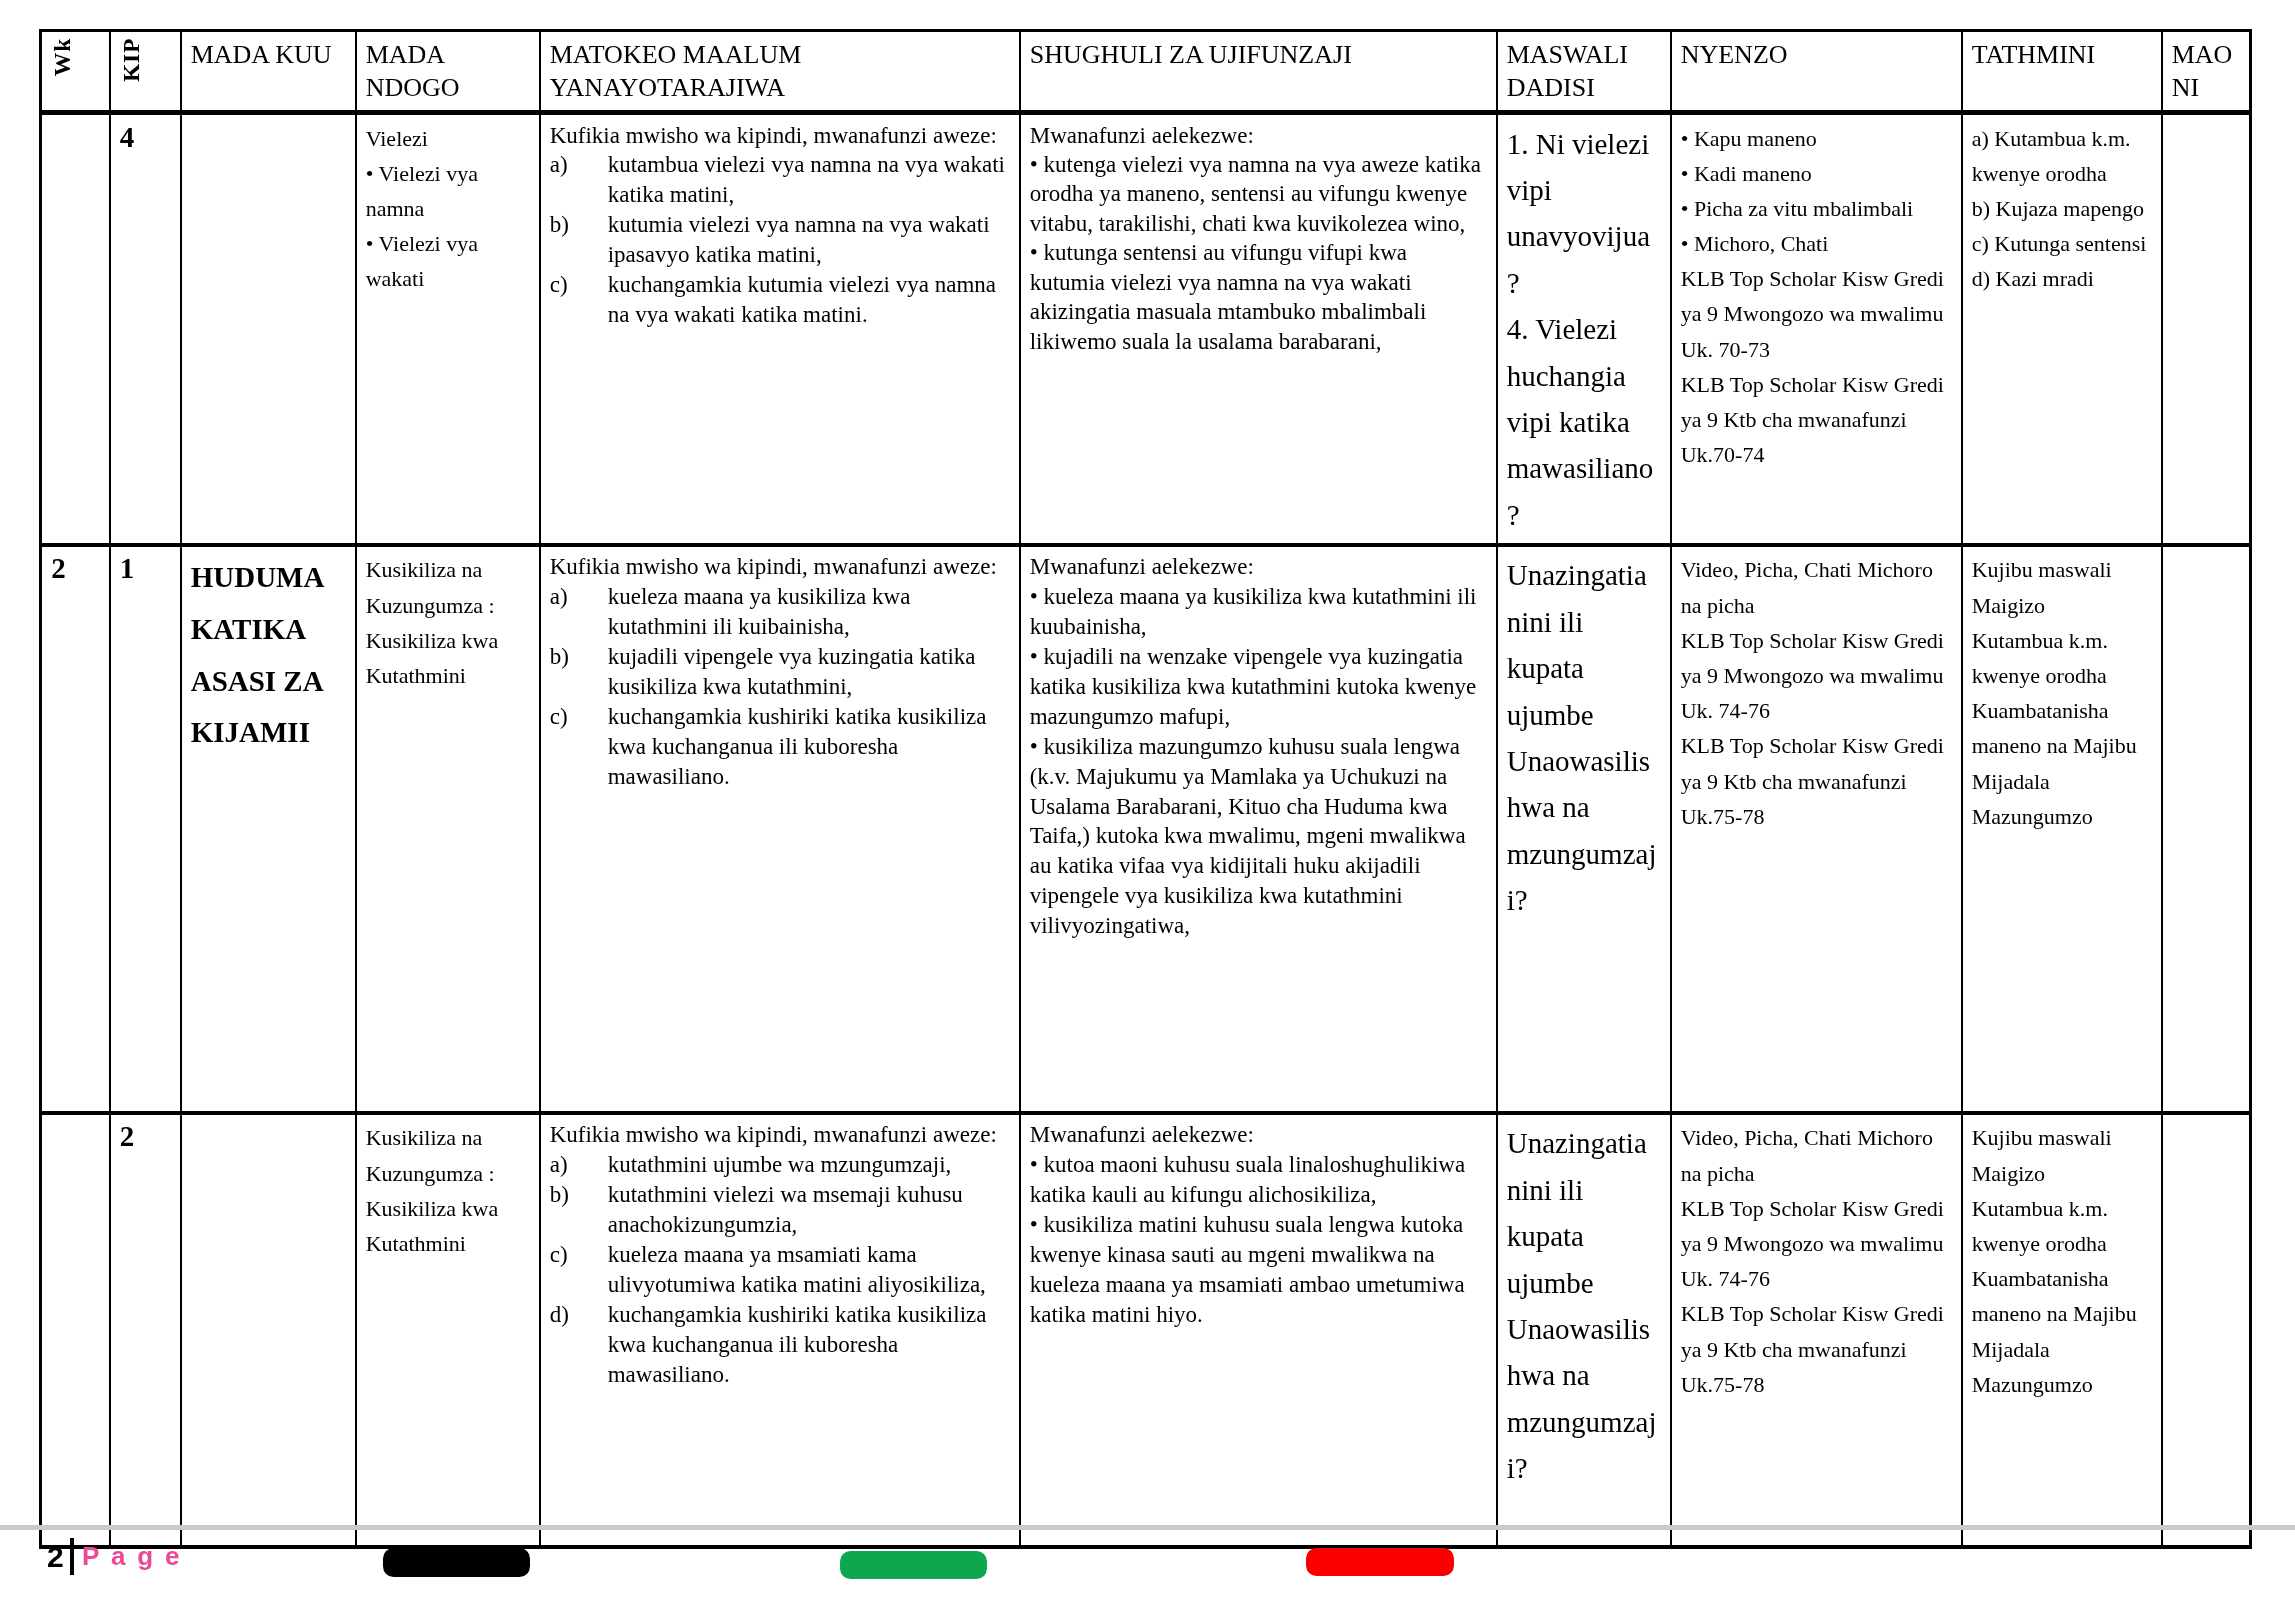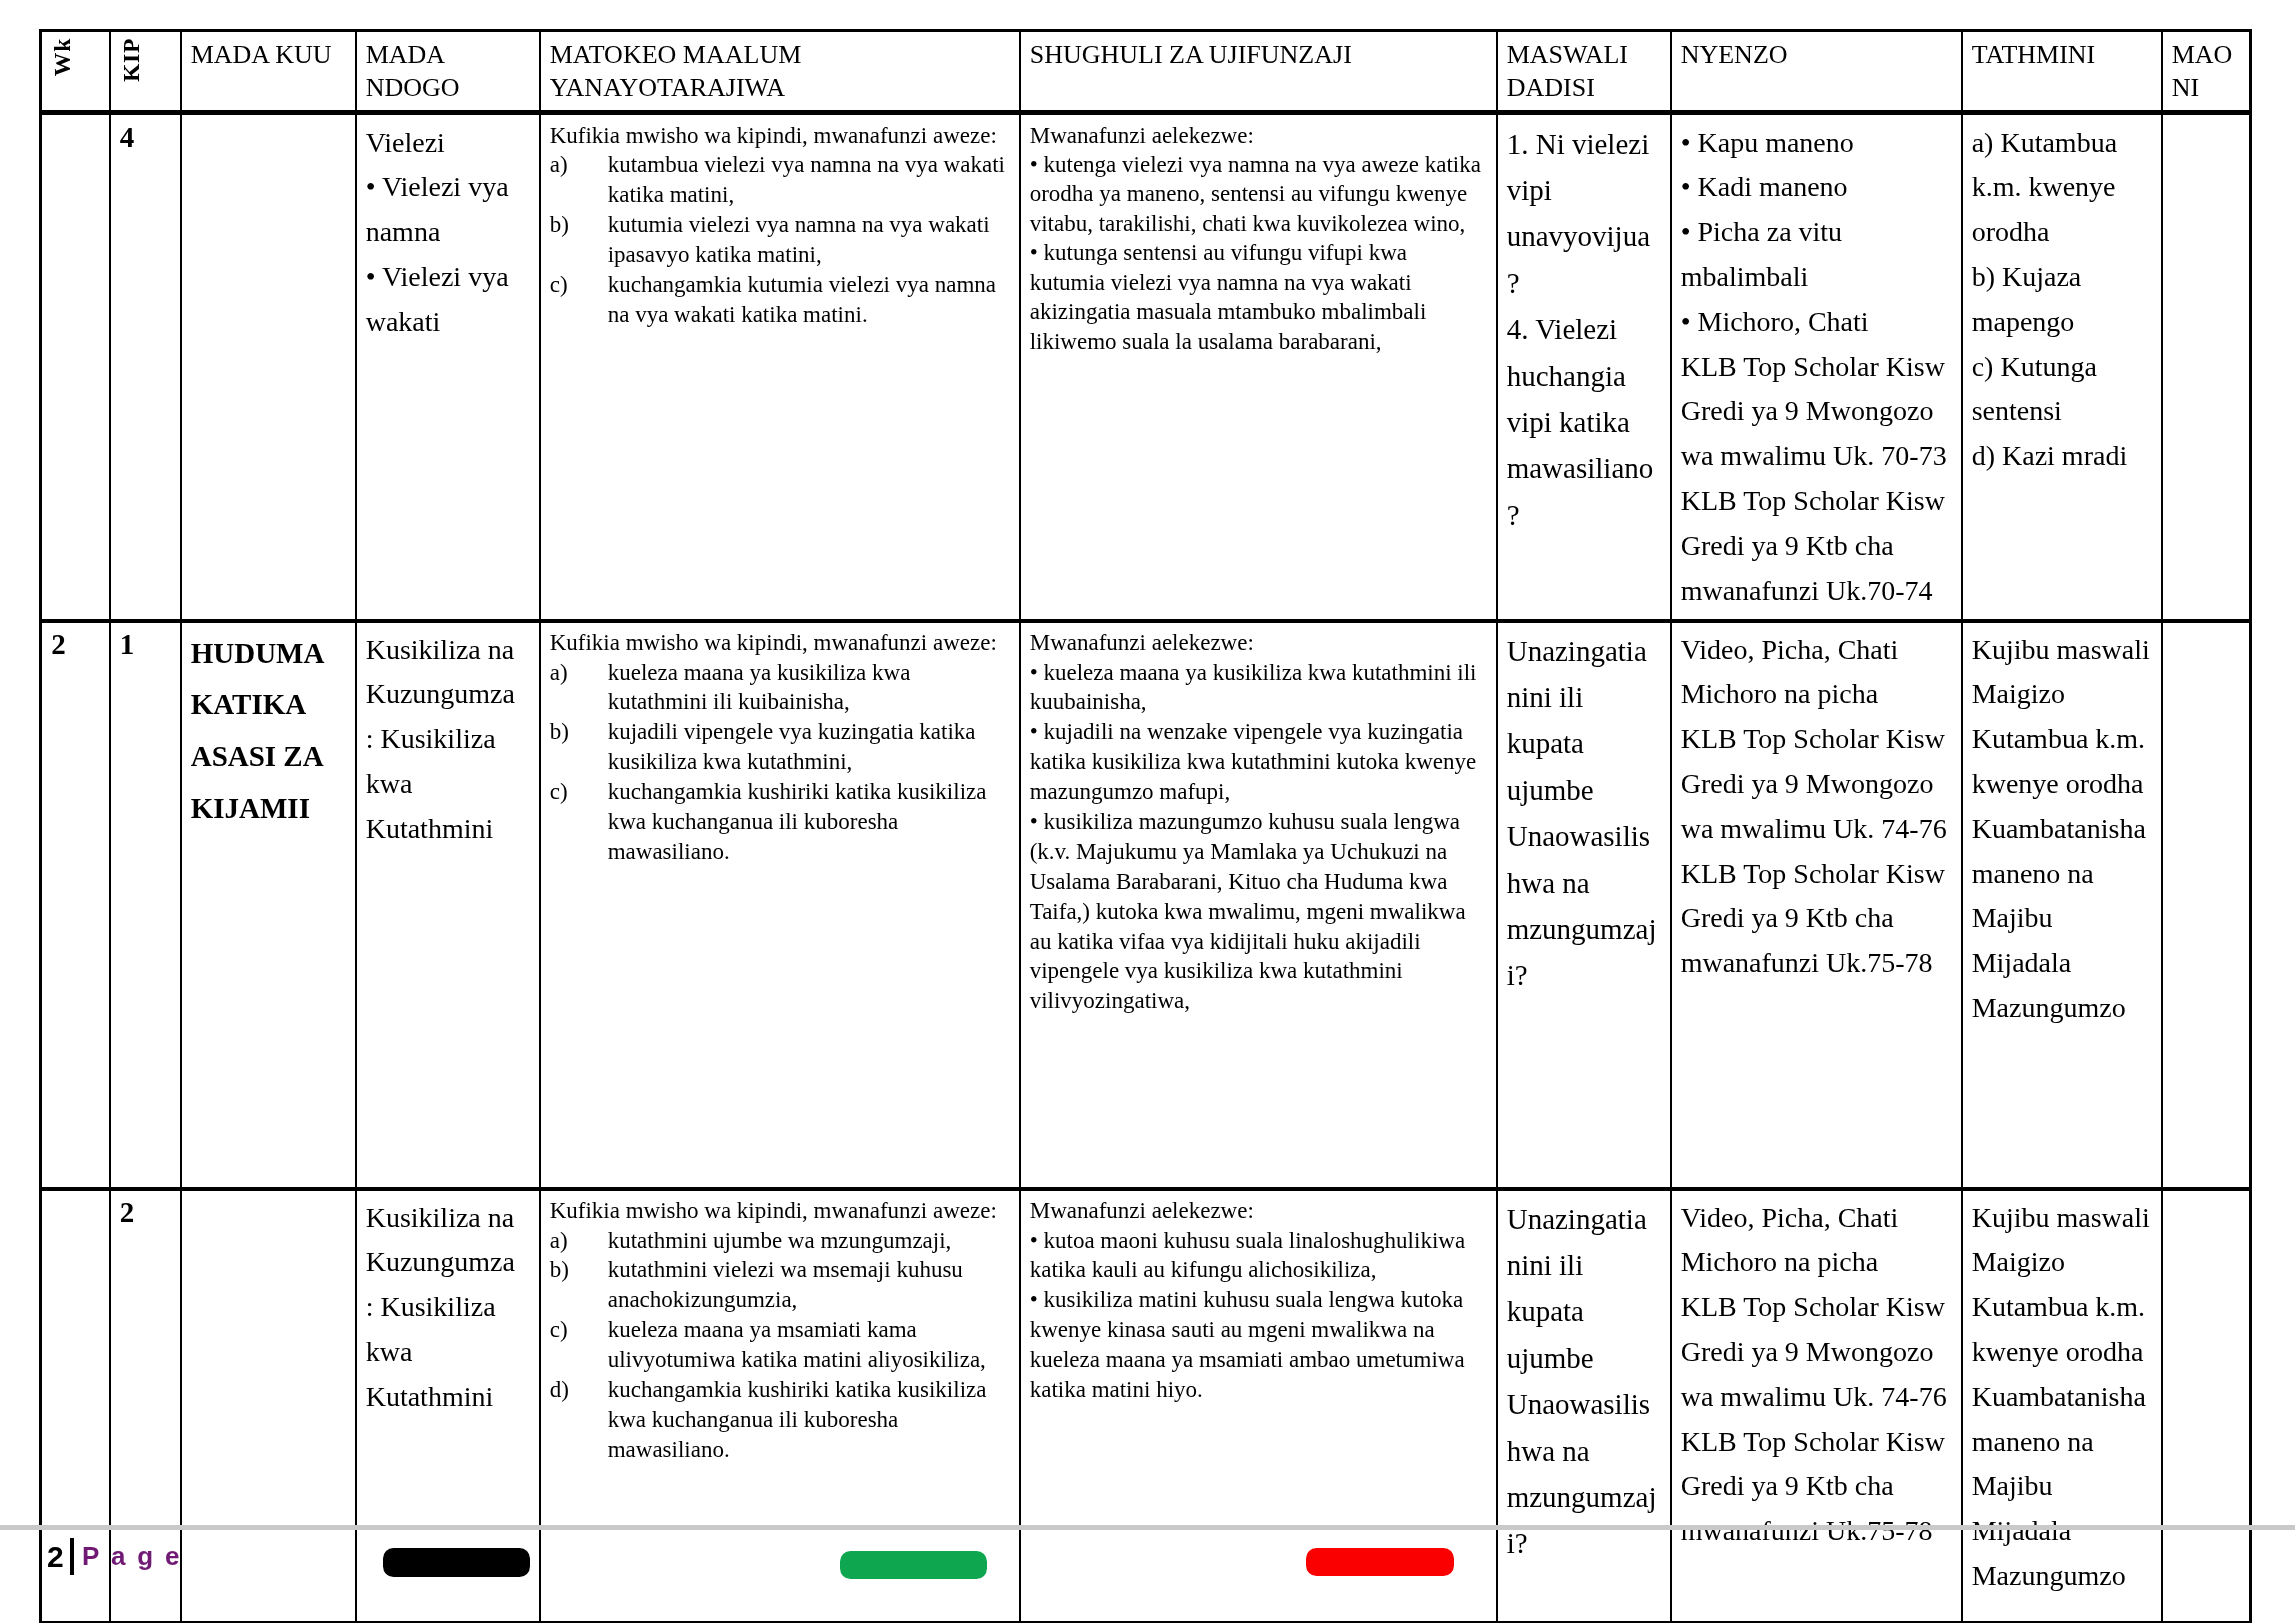--- a/index.html
+++ b/index.html
@@ -32,37 +32,37 @@
     writing-mode:vertical-rl; transform:rotate(180deg);
     font-weight:bold; font-size:23.6px; line-height:1; letter-spacing:0.7px;
   }
   .brk { word-break:break-all; }
 
   .num { font-weight:bold; font-size:29px; padding-top:9.2px; padding-left:9.2px; }
   .madakuu { font-weight:bold; font-size:29px; line-height:1.78; padding-top:6.5px; }
 
   .body42 { font-size:23px; line-height:1.3; }
   .tight  { line-height:1.28; }
-  .narrow { font-size:28px; line-height:1.6; }
+  .narrow { font-size:22px; line-height:1.6; }
   .maswali { font-size:29px; line-height:1.6; overflow-wrap:anywhere; }
 
   .item { display:flex; }
   .item .mk { flex:0 0 58px; }
   .item .mt { flex:1 1 auto; }
   .para { margin:0; }
 
   
   .footer {
     position:absolute; left:47px; top:1538px;
     display:flex; align-items:center;
     font-family:"Liberation Sans","DejaVu Sans",sans-serif;
   }
   .pg-num { font-weight:bold; font-size:30px; color:#000; }
   .pg-sep { display:inline-block; width:3.9px; height:37px; background:#000; margin:0 7.9px 0 6.5px; }
-  .pg-label { font-size:26px; font-weight:bold; color:#701a75; letter-spacing:11.8px; }
+  .pg-label { font-size:26px; font-weight:bold; color:#ec4899; letter-spacing:11.8px; }
   .rule {
     position:absolute; left:0; top:1525px; width:2295px; height:4.6px; background:#c9c9c9;
   }
   .bar { position:absolute; height:29px; border-radius:10.5px; }
   .bar-black { left:383px;  top:1548px; width:147px; }
   .bar-green { left:840px; top:1551px; width:147px; height:27.5px; }
   .bar-red   { left:1306px; top:1548px; width:148px; height:28px; }
 </style>
 </head>
 <body>

